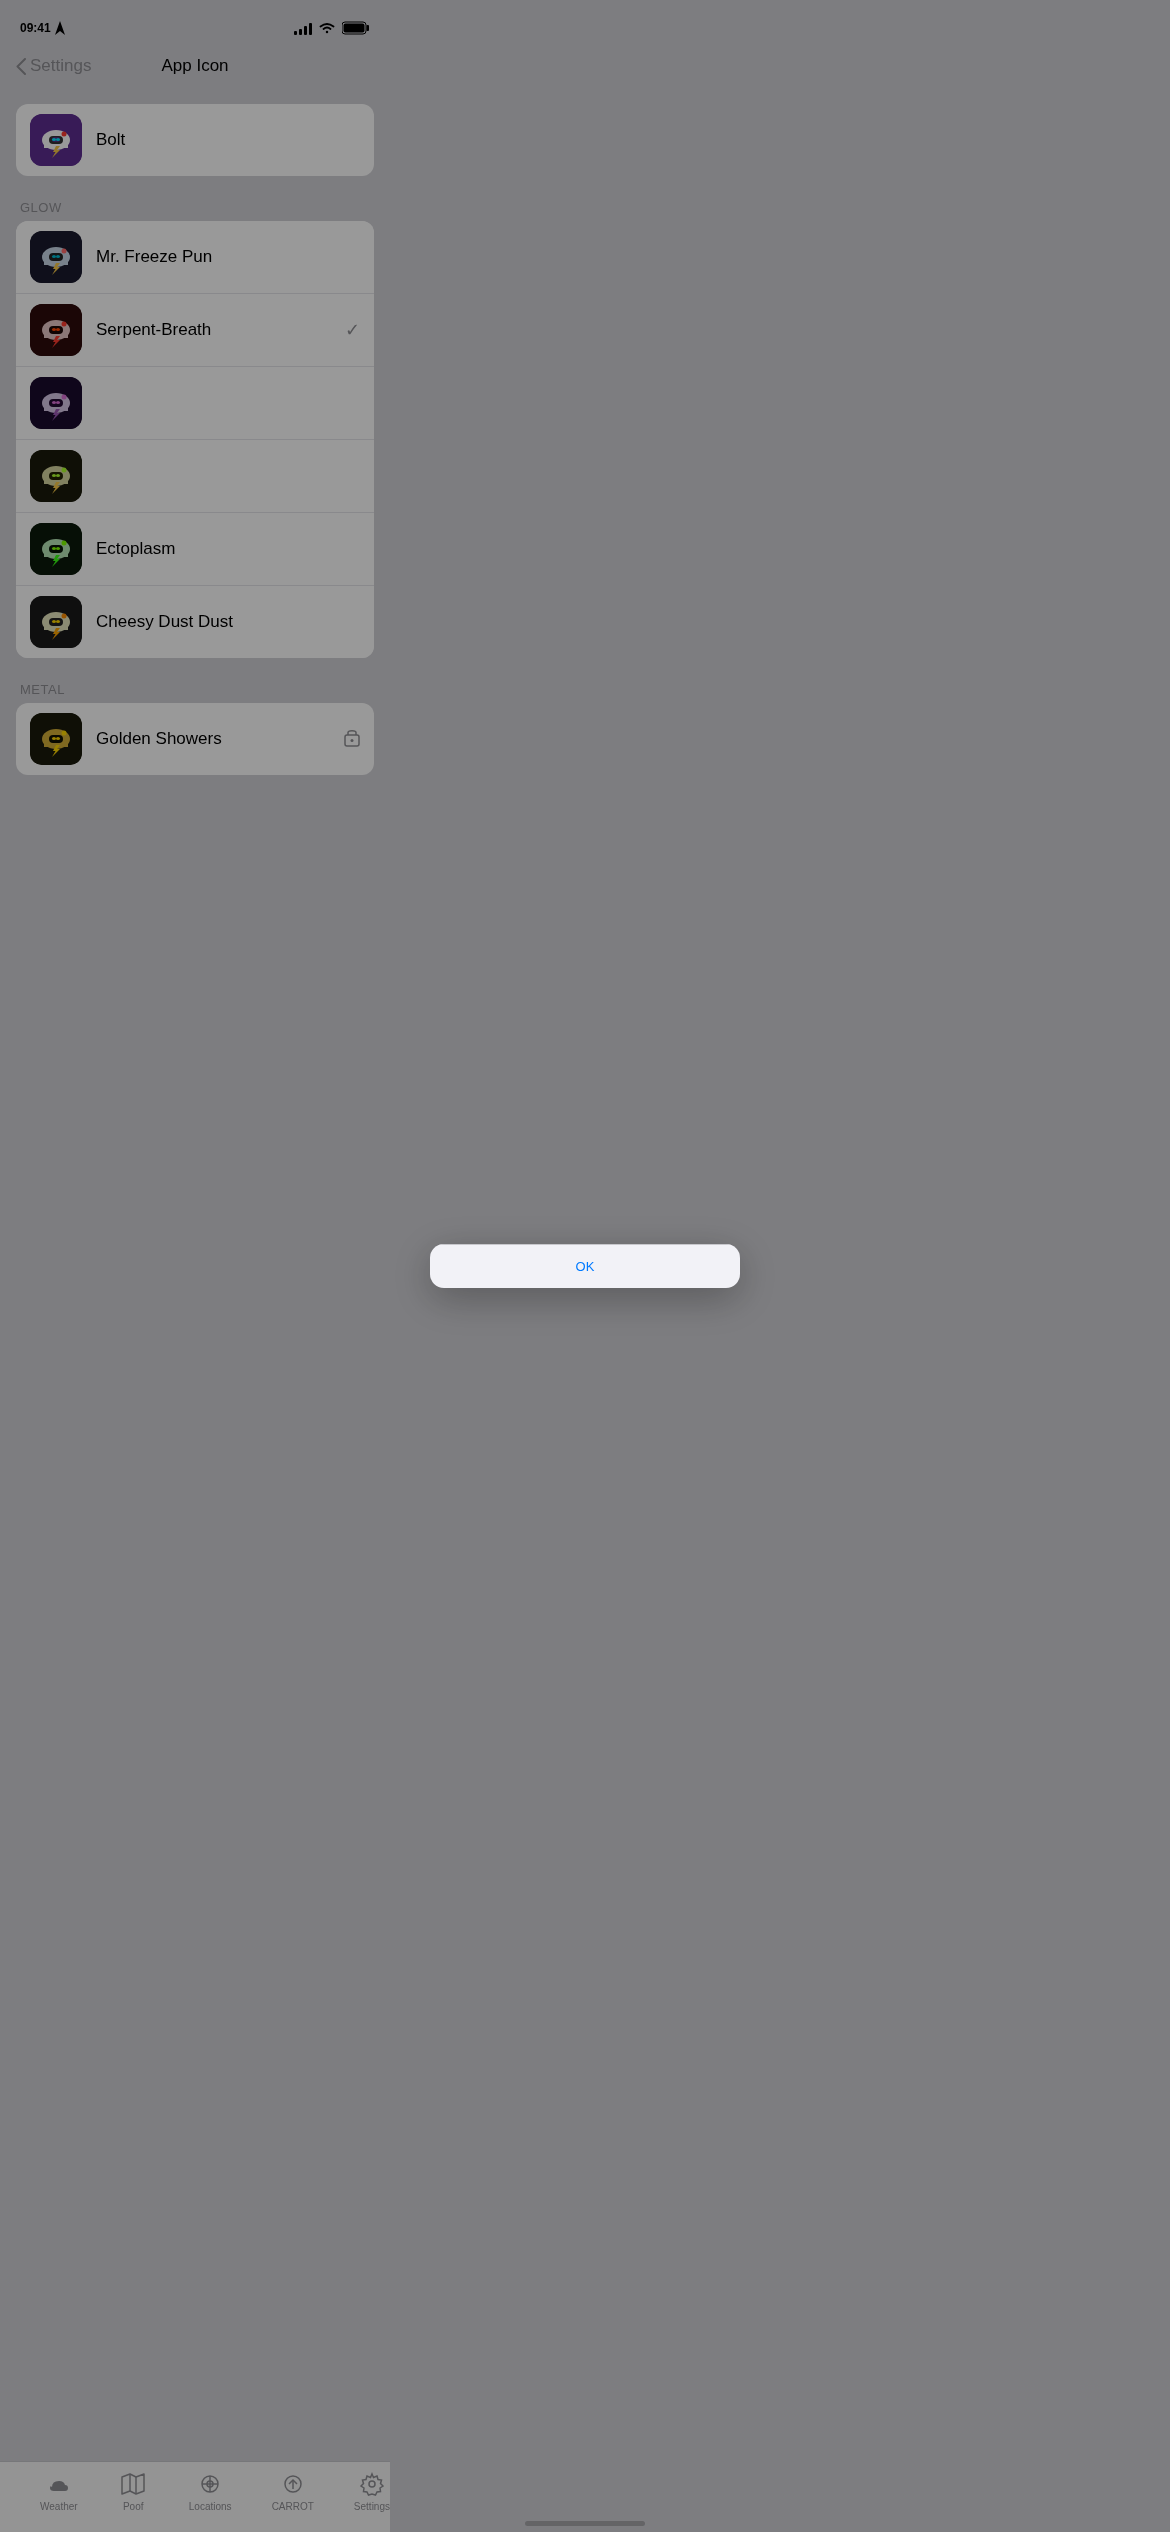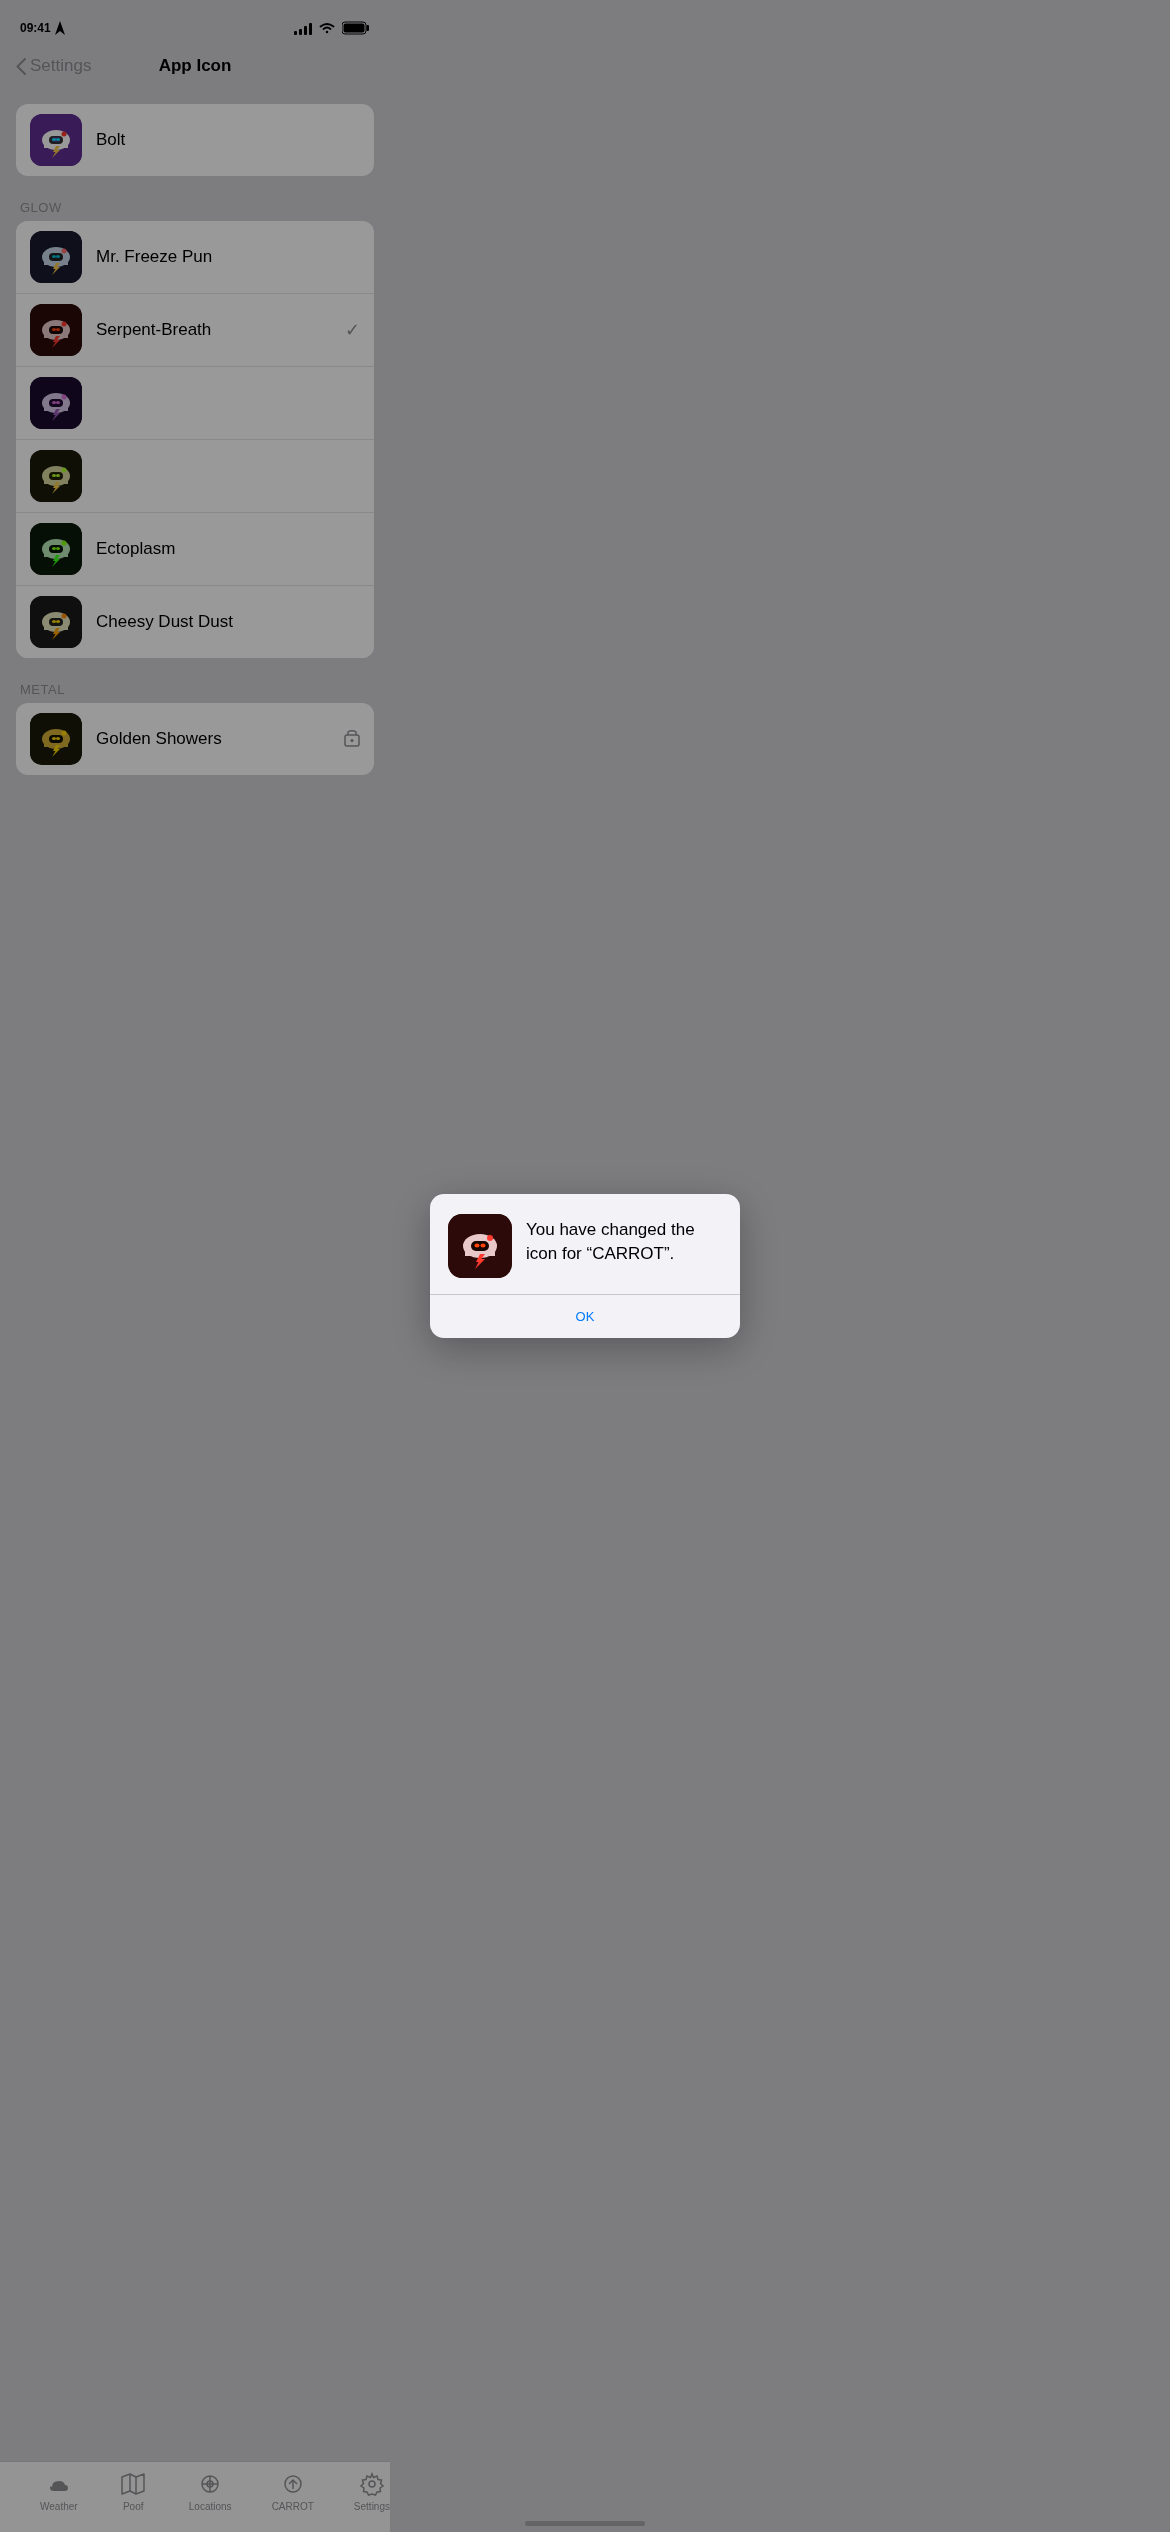--- a/index.html
+++ b/index.html
@@ -66,21 +66,21 @@
       display: flex;
       align-items: center;
       color: #8e8e93;
       font-size: 17px;
       gap: 4px;
       cursor: pointer;
     }
 
     .nav-title {
       font-size: 17px;
-      font-weight: 700;
+      font-weight: 400;
       color: #000;
     }
 
     
     .content {
       padding: 16px 16px;
       padding-bottom: 100px;
     }
 
     
@@ -455,36 +455,20 @@
           <circle cx="8" cy="13.5" r="1.5" fill="#8e8e93"></circle>
         </svg>
       </span>
     </div>
   </div>
 
 </div>
 
 <div class="overlay">
   <div class="alert-dialog">
-    <div class="alert-content">
-
-      <div class="alert-icon">
-        <svg width="64" height="64" viewBox="0 0 64 64">
-          <rect width="64" height="64" rx="14" fill="#2d0a0a"></rect>
-          <ellipse cx="32" cy="32" rx="17" ry="12" fill="#e8c8c8"></ellipse>
-          <rect x="17" y="32" width="30" height="10" fill="#e8c8c8"></rect>
-          <rect x="23" y="27" width="18" height="10" rx="5" fill="#1a0505"></rect>
-          <ellipse cx="29" cy="31.5" rx="2.5" ry="2" fill="#ff4500"></ellipse>
-          <ellipse cx="35" cy="31.5" rx="2.5" ry="2" fill="#ff4500"></ellipse>
-          <polygon points="32,40 28,48 30.5,48 27,55 37,45 33.5,45 37,40" fill="#ff3b30"></polygon>
-          <circle cx="42" cy="24" r="3" fill="#ff3b30"></circle>
-        </svg>
-      </div>
-      <div class="alert-text">You have changed the icon for “CARROT”.</div>
-    </div>
     <div class="alert-divider"></div>
     <div class="alert-button">OK</div>
   </div>
 </div>
 
 <div class="tab-bar">
 
   <div class="tab-item">
     <div class="tab-icon">
       <svg width="26" height="22" viewBox="0 0 26 22" fill="#8e8e93">

